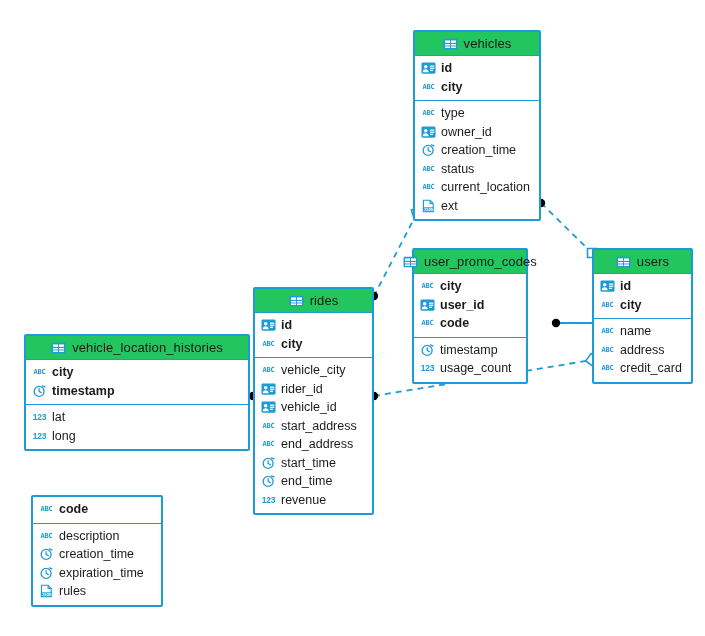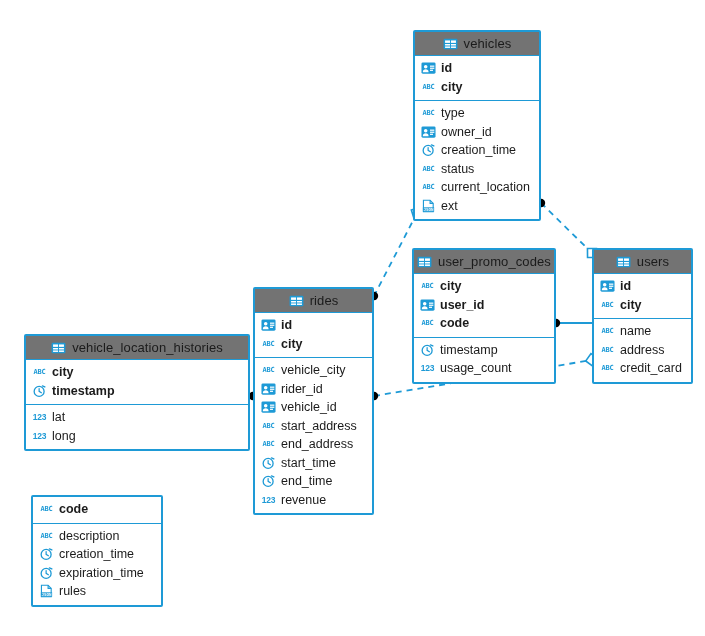--- a/index.html
+++ b/index.html
@@ -23,21 +23,21 @@
     border-radius:2px;
   }
   .tbl-header{
     box-sizing:border-box;
     height:24px;
     display:flex;
     align-items:center;
     justify-content:center;
     gap:6px;
     border-bottom:1px solid #1e9ad6;
-    background:#737373;
+    background:#22c55e;
     padding:0 6px;
   }
   .tbl-header .tname{
     font-size:13px;
     color:#1b1b1b;
     white-space:nowrap;
     letter-spacing:0.1px;
   }
   .tbl-section{
     padding:3px 0 4px 0;
@@ -192,21 +192,21 @@
               <path d="M2.6 0.9h7.1l3.3 3.3v8.9H2.6z" fill="#ffffff" stroke="#1e9ad6" stroke-width="1.2"></path>
               <path d="M9.7 0.9v3.3h3.3" fill="none" stroke="#1e9ad6" stroke-width="1.2"></path>
               <rect x="2.0" y="8.4" width="12" height="4.6" fill="#1e9ad6"></rect>
               <text x="8.0" y="12.0" text-anchor="middle" font-family="&quot;DejaVu Sans Mono&quot;, monospace" font-size="4.4" font-weight="bold" fill="#ffffff">JSON</text>
             </svg>
           </span>
           <span class="col-name">ext</span>
         </div>
       </div>
     </div>
-    <div class="table-box" style="left: 412px; top: 248px; width: 144px;">
+    <div class="table-box" style="left: 412px; top: 248px; width: 116px;">
       <div class="tbl-header">
         <span class="icon">
           <svg viewBox="0 0 16 14">
             <rect x="0.6" y="1.4" width="14.8" height="11.2" rx="1.2" fill="#1e9ad6"></rect>
             <rect x="2.2" y="3.2" width="5.3" height="2.6" fill="#ffffff"></rect>
             <rect x="8.5" y="3.2" width="5.3" height="2.6" fill="#ffffff"></rect>
             <rect x="2.2" y="7" width="5.3" height="1.6" fill="#ffffff"></rect>
             <rect x="8.5" y="7" width="5.3" height="1.6" fill="#ffffff"></rect>
             <rect x="2.2" y="9.6" width="5.3" height="1.6" fill="#ffffff"></rect>
             <rect x="8.5" y="9.6" width="5.3" height="1.6" fill="#ffffff"></rect>

